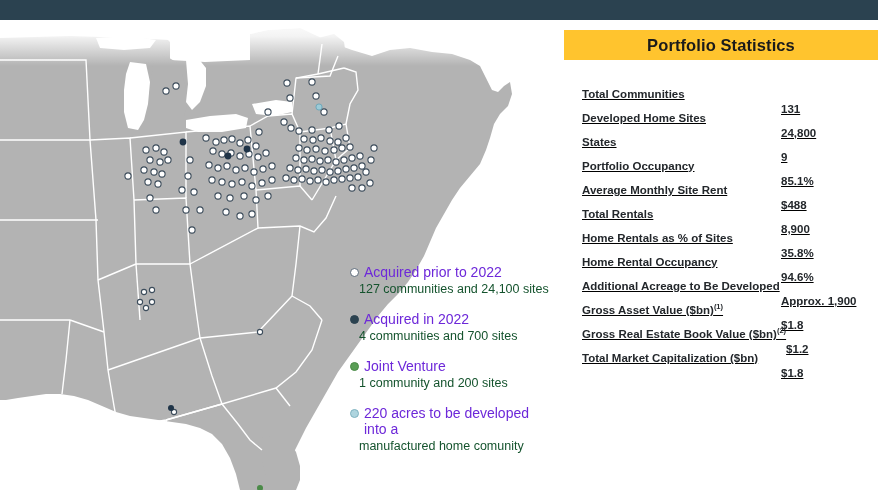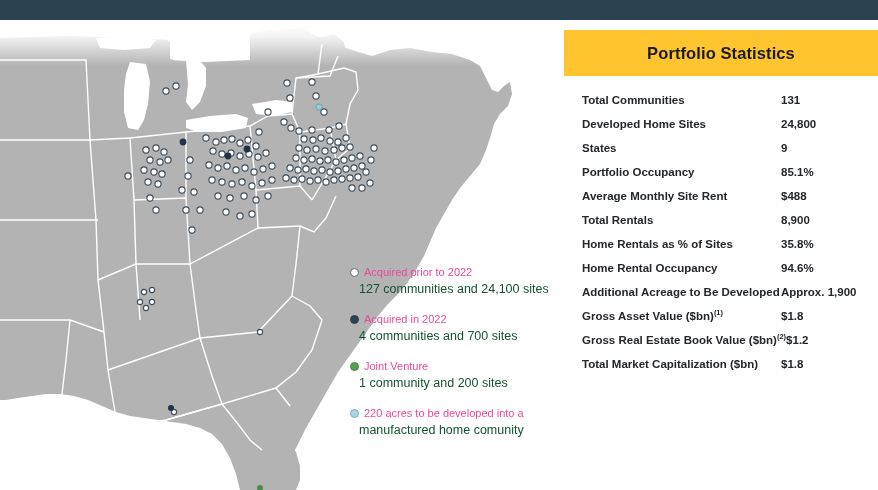--- a/index.html
+++ b/index.html
@@ -63,22 +63,22 @@
     flex: 0 0 auto;
     margin-top: 4px;
     margin-right: 5px;
     box-sizing: border-box;
   }
   .dot-prior   { background: #ffffff; border: 1.2px solid #5d6b7a; }
   .dot-2022    { background: #2b4250; border: 1.2px solid #2b4250; }
   .dot-jv      { background: #5a9e56; border: 1.2px solid #4a8a47; }
   .dot-acres   { background: #aed4de; border: 1.2px solid #7fb2c0; }
   .legend-title {
-    font-size: 11px;
-    color: #ec4899;
+    font-size: 14px;
+    color: #6d28d9;
     line-height: 16px;
   }
   .legend-sub {
     font-size: 12.5px;
     color: #14532d;
     line-height: 16px;
     margin-left: 9px;
     margin-top: 1px;
   }
 
@@ -88,42 +88,43 @@
     left: 564px;
     top: 0;
     width: 314px;
     height: 490px;
   }
   #stats-banner {
     position: absolute;
     left: 0;
     top: 30px;
     width: 314px;
-    height: 46px;
+    height: 30px;
     background: #ffc42e;
     display: flex;
     align-items: center;
     justify-content: center;
   }
   #stats-banner-title {
     font-size: 16.5px;
     font-weight: bold;
     color: #1b1b1b;
     letter-spacing: 0.1px;
   }
   #stats-table {
     position: absolute;
     left: 18px;
     top: 82px;
     width: 296px;
   }
   .stat-row {
     display: flex;
-    align-items: flex-end;
+    align-items: center;
     height: 24px;
+    text-decoration: underline;
   }
   .stat-label {
     flex: 0 0 199px;
     font-size: 11.5px;
     font-weight: bold;
     color: #23272b;
     white-space: nowrap;
   }
   .stat-label sup {
     font-size: 7.5px;

